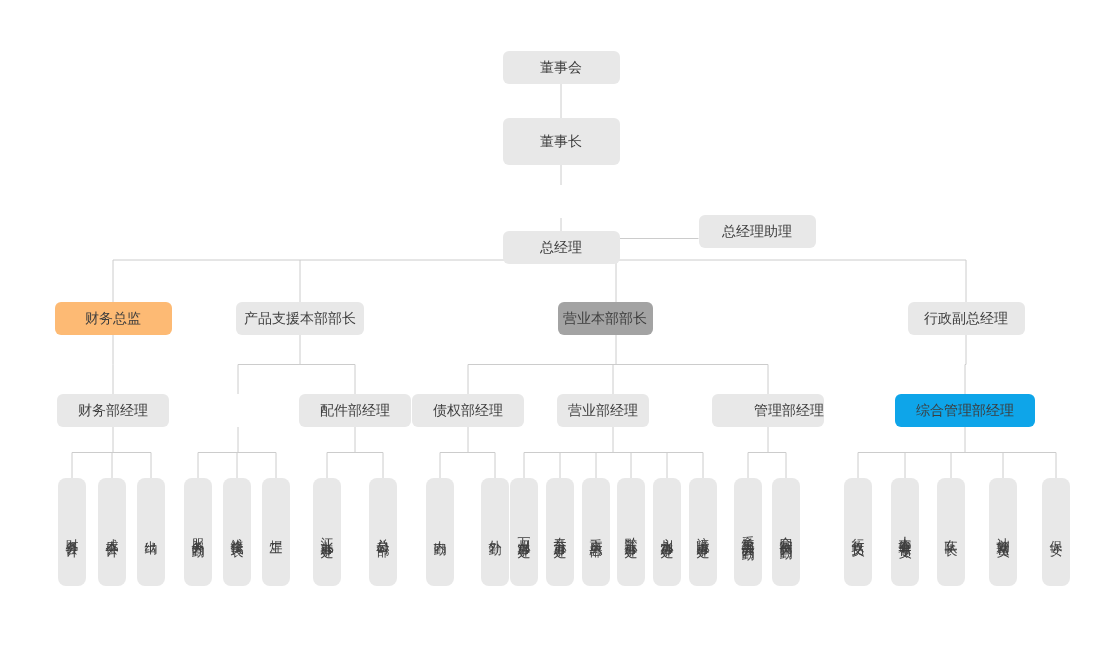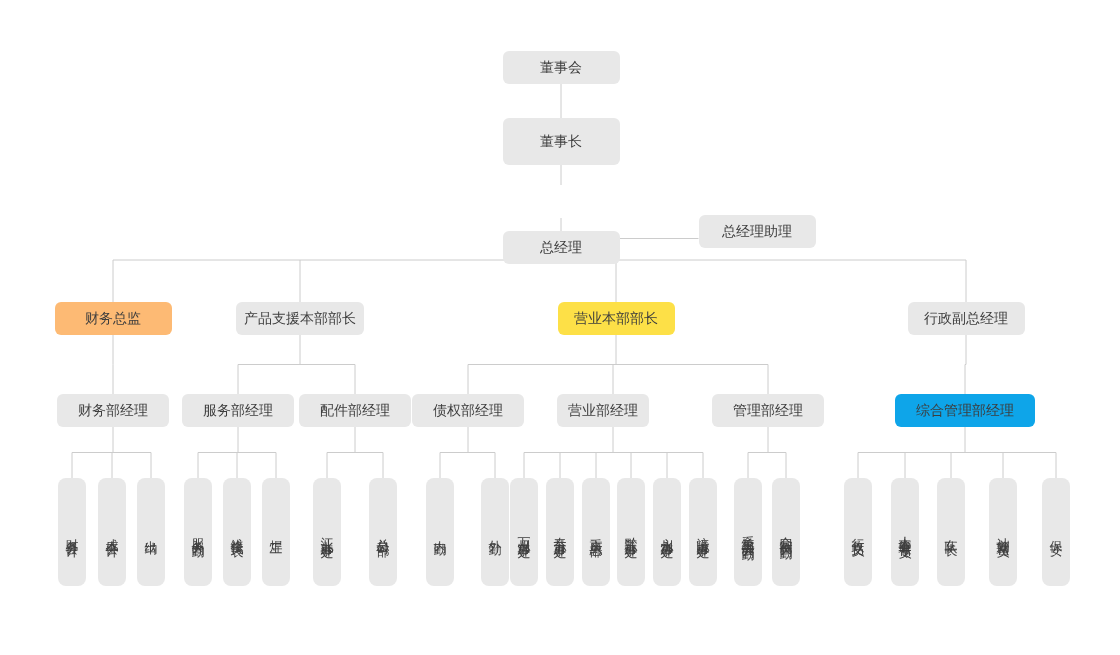--- a/index.html
+++ b/index.html
@@ -67,42 +67,39 @@
     </div>
     <div class="node h" style="left: 698.5px; top: 215px; width: 117px; height: 33px; background: rgb(232, 232, 232); color: rgb(61, 61, 61);">
       <span>总经理助理</span>
     </div>
     <div class="node h" style="left: 54.5px; top: 302px; width: 117px; height: 33px; background: #fdba74; color: rgb(61, 61, 61);">
       <span>财务总监</span>
     </div>
     <div class="node h" style="left: 236px; top: 302px; width: 128px; height: 33px; background: rgb(232, 232, 232); color: rgb(61, 61, 61); justify-content: center;">
       <span>产品支援本部部长</span>
     </div>
-    <div class="node h" style="left: 557.5px; top: 302px; width: 117px; height: 33px; background: #fde047; color: rgb(61, 61, 61);">
+    <div class="node h" style="left: 557.5px; top: 302px; width: 95px; height: 33px; background: #a3a3a3; color: rgb(61, 61, 61);">
       <span>营业本部部长</span>
     </div>
     <div class="node h" style="left: 907.5px; top: 302px; width: 117px; height: 33px; background: rgb(232, 232, 232); color: rgb(61, 61, 61);">
       <span>行政副总经理</span>
     </div>
     <div class="node h" style="left: 57px; top: 394px; width: 112px; height: 33px; background: rgb(232, 232, 232); color: rgb(61, 61, 61);">
       <span>财务部经理</span>
-    </div>
-    <div class="node h" style="left: 182px; top: 394px; width: 112px; height: 33px; background: rgb(232, 232, 232); color: rgb(61, 61, 61);">
-      <span>服务部经理</span>
     </div>
     <div class="node h" style="left: 299px; top: 394px; width: 112px; height: 33px; background: rgb(232, 232, 232); color: rgb(61, 61, 61);">
       <span>配件部经理</span>
     </div>
     <div class="node h" style="left: 412px; top: 394px; width: 112px; height: 33px; background: rgb(232, 232, 232); color: rgb(61, 61, 61);">
       <span>债权部经理</span>
     </div>
     <div class="node h" style="left: 557px; top: 394px; width: 92px; height: 33px; background: rgb(232, 232, 232); color: rgb(61, 61, 61);">
       <span>营业部经理</span>
     </div>
-    <div class="node h" style="left: 712px; top: 394px; width: 112px; height: 33px; background: rgb(232, 232, 232); color: rgb(61, 61, 61);">
+    <div class="node h" style="left: 712px; top: 394px; width: 112px; height: 33px; background: rgb(232, 232, 232); color: rgb(61, 61, 61); justify-content: flex-end;">
       <span>管理部经理</span>
     </div>
     <div class="node h" style="left: 895px; top: 394px; width: 140px; height: 33px; background: #0ea5e9; color: rgb(61, 61, 61);">
       <span>综合管理部经理</span>
     </div>
     <div class="node v" style="left: 58px; top: 478px; width: 28px; height: 108px; background: rgb(232, 232, 232); color: rgb(61, 61, 61);">
       <span>财务会计</span>
     </div>
     <div class="node v" style="left: 98px; top: 478px; width: 28px; height: 108px; background: rgb(232, 232, 232); color: rgb(61, 61, 61);">
       <span>成本会计</span>

